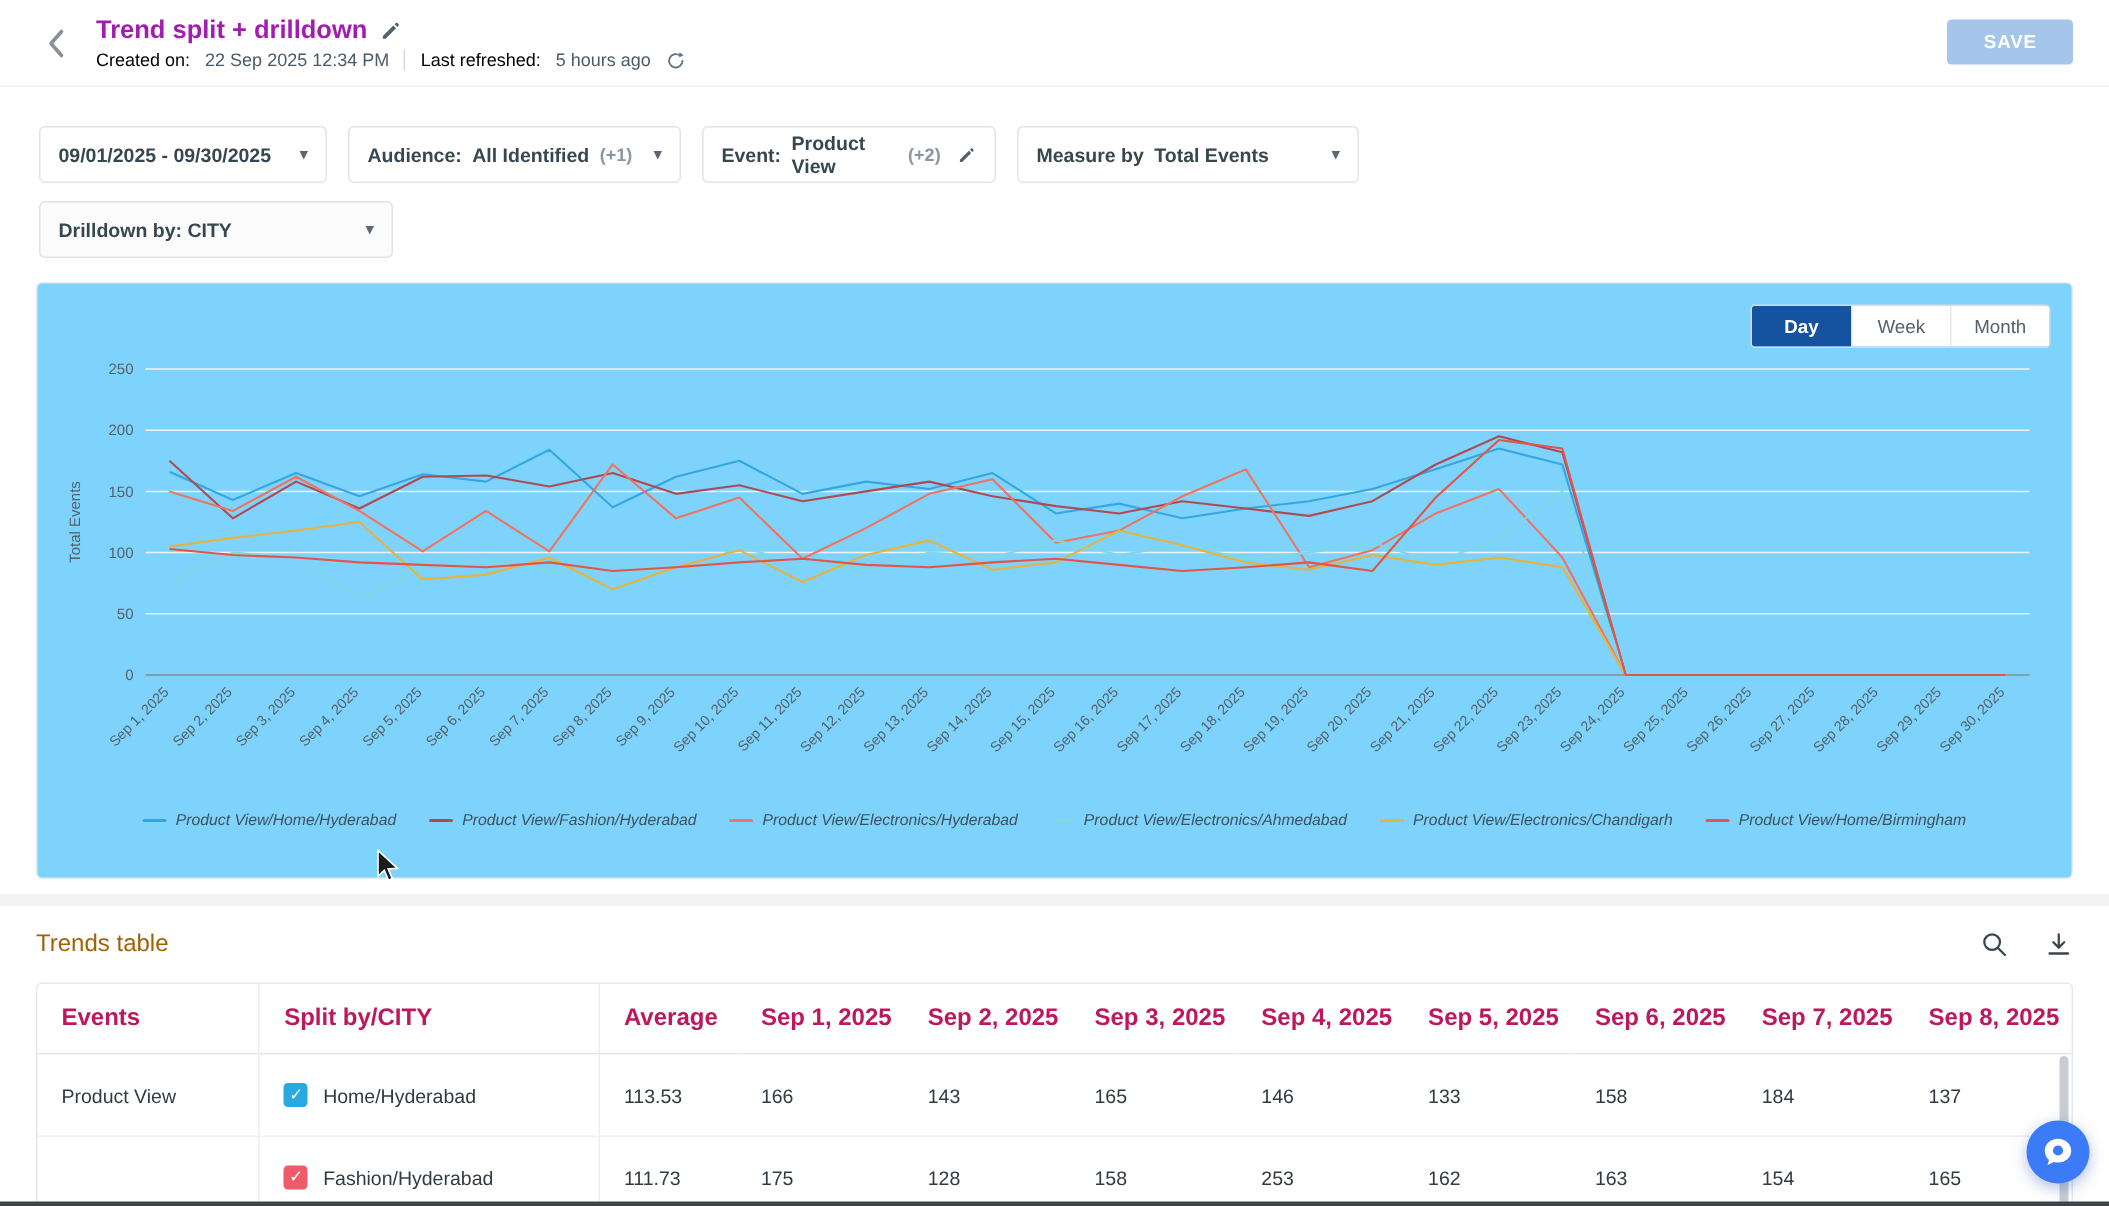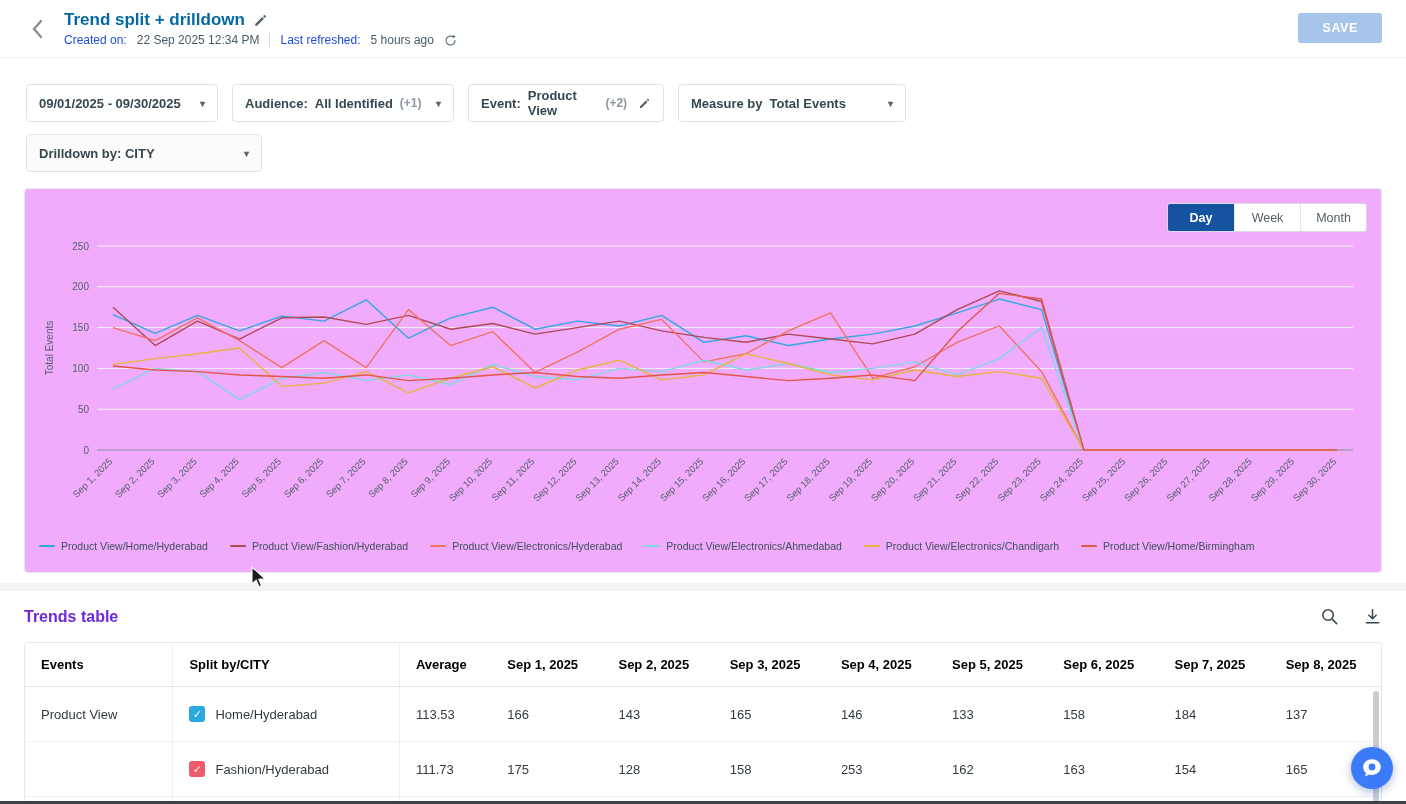--- a/index.html
+++ b/index.html
@@ -4,24 +4,24 @@
 <style>
   * { box-sizing: border-box; margin: 0; padding: 0; }
   html,body { width:1406px; height:804px; overflow:hidden; }
   body { font-family:"Liberation Sans", sans-serif; background:#ffffff; color:#37474f; position:relative; }
 
   
   .app-header { height:58px; background:#fff; display:flex; align-items:center; padding:0 26px; gap:16px; border-bottom:1px solid #f0f1f3; position:relative; }
   .back-btn { width:22px; height:22px; cursor:pointer; display:flex; align-items:center; justify-content:center; color:#8a9097; }
   .head-text { display:flex; flex-direction:column; gap:3px; }
   .title-row { display:flex; align-items:center; gap:8px; }
-  .page-title { font-size:17px; font-weight:bold; color:#0369a1; }
+  .page-title { font-size:17px; font-weight:bold; color:#a21caf; }
   .edit-pencil { width:15px; height:15px; cursor:pointer; color:#55606b; }
   .meta-row { display:flex; align-items:center; gap:10px; font-size:12px; color:#5f7585; }
-  .meta-label { color:#1d4ed8; }
+  .meta-label { color:#000000; }
   .meta-value { color:#4a5b68; }
   .meta-divider { width:1px; height:14px; background:#d8dce1; }
   .refresh-icon { width:13px; height:13px; color:#5f7585; cursor:pointer; }
   .save-btn { position:absolute; right:24px; top:13px; background:#a5c6ea; color:#fff; border:none; border-radius:3px; padding:8px 24px; font-size:12.5px; font-weight:bold; letter-spacing:.6px; cursor:pointer; font-family:inherit; }
 
   
   .filters-area { padding:26px 26px 0; background:#fff;font-weight:bold; }
   .filters-row { display:flex; gap:14px; }
   .filter-box { height:38px; border:1px solid #dfe3e8; border-radius:4px; background:#fff; display:flex; align-items:center; gap:7px; padding:0 12px; font-size:13px; color:#37474f; cursor:pointer; }
   .filter-extra { color:#8a97a3; font-size:12px; }
@@ -29,41 +29,41 @@
   .date-box { width:192px; justify-content:space-between; }
   .audience-box { width:222px; }
   .event-box { width:196px; }
   .measure-box { width:228px; }
   .measure-box .caret { margin-left:auto; }
   .audience-box .caret { margin-left:auto; }
   .drilldown-row { margin-top:12px; }
   .drilldown-box { width:236px; background:#fbfbfc; justify-content:space-between; }
 
   
-  .chart-card { margin:16px 24px 0; border:1px solid #e8eaee; border-radius:4px; background:#f0abfc; padding:14px 14px 12px; }
+  .chart-card { margin:16px 24px 0; border:1px solid #e8eaee; border-radius:4px; background:#7dd3fc; padding:14px 14px 24px; }
   .chart-toolbar { display:flex; justify-content:flex-end; }
   .seg-group { display:flex; border:1px solid #d8dce1; border-radius:3px; overflow:hidden; }
   .seg-btn { width:66px; height:27px; background:#fff; border:none; font-size:12.5px; color:#55606b; cursor:pointer; font-family:inherit; border-left:1px solid #e4e7ea; }
   .seg-btn:first-child { border-left:none; }
   .seg-btn.active { background:#15529f; color:#fff; font-weight:bold; }
-  .legend-row { display:flex; justify-content:flex-start; align-items:center; gap:22px; padding:4px 0 8px; flex-wrap:wrap; }
+  .legend-row { display:flex; justify-content:center; align-items:center; gap:22px; padding:4px 0 8px; flex-wrap:wrap;font-style:italic; }
   .legend-item { display:flex; align-items:center; gap:6px; font-size:10.5px; color:#40505c; }
   .legend-swatch { width:16px; height:2px; border-radius:1px; display:inline-block; }
 
   .section-band { height:8px; background:#f3f4f6; margin-top:10px; }
 
   
   .table-section { padding:16px 24px 0; background:#fff; }
   .table-head-row { display:flex; align-items:center; justify-content:space-between; }
-  .table-title { font-size:16px; font-weight:bold; color:#6d28d9; }
+  .table-title { font-size:16px; font-weight:normal; color:#a16207; }
   .table-icons { display:flex; align-items:center; gap:24px; color:#37474f; }
   .t-icon { width:19px; height:19px; cursor:pointer; }
   .table-wrap { margin-top:16px; border:1px solid #e4e7eb; border-radius:4px; overflow:hidden; position:relative; background:#fff; }
   table { border-collapse:collapse; width:100%; table-layout:fixed; }
-  th { text-align:left; font-size:13px; font-weight:bold; color:#000000; padding:14px 16px; border-bottom:1px solid #e4e7eb; background:#fff; white-space:nowrap; }
+  th { text-align:left; font-size:16px; font-weight:bold; color:#be185d; padding:14px 16px; border-bottom:1px solid #e4e7eb; background:#fff; white-space:nowrap; }
   td { font-size:13px; color:#333b42; padding:19px 16px; border-bottom:1px solid #eef0f3; white-space:nowrap; }
   .col-divider { border-right:1px solid #eceef1; }
   .split-cell { display:flex; align-items:center; gap:10px; }
   .series-checkbox { width:16px; height:16px; border-radius:3px; display:inline-flex; align-items:center; justify-content:center; color:#fff; font-size:11px; line-height:1; cursor:pointer; flex:0 0 auto; }
   .table-vscroll { position:absolute; right:2px; top:48px; width:6px; height:130px; background:#c9cdd3; border-radius:3px; }
 
   
   .chat-launcher { position:absolute; right:13px; bottom:15px; width:42px; height:42px; border-radius:50%; background:#3b7bf8; box-shadow:0 3px 10px rgba(30,70,160,.35); display:flex; align-items:center; justify-content:center; cursor:pointer; }
   .mouse-cursor { position:absolute; left:250px; top:566px; pointer-events:none; }
   .window-bottom-edge { position:absolute; left:0; bottom:0; width:100%; height:3px; background:#3f4449; }

